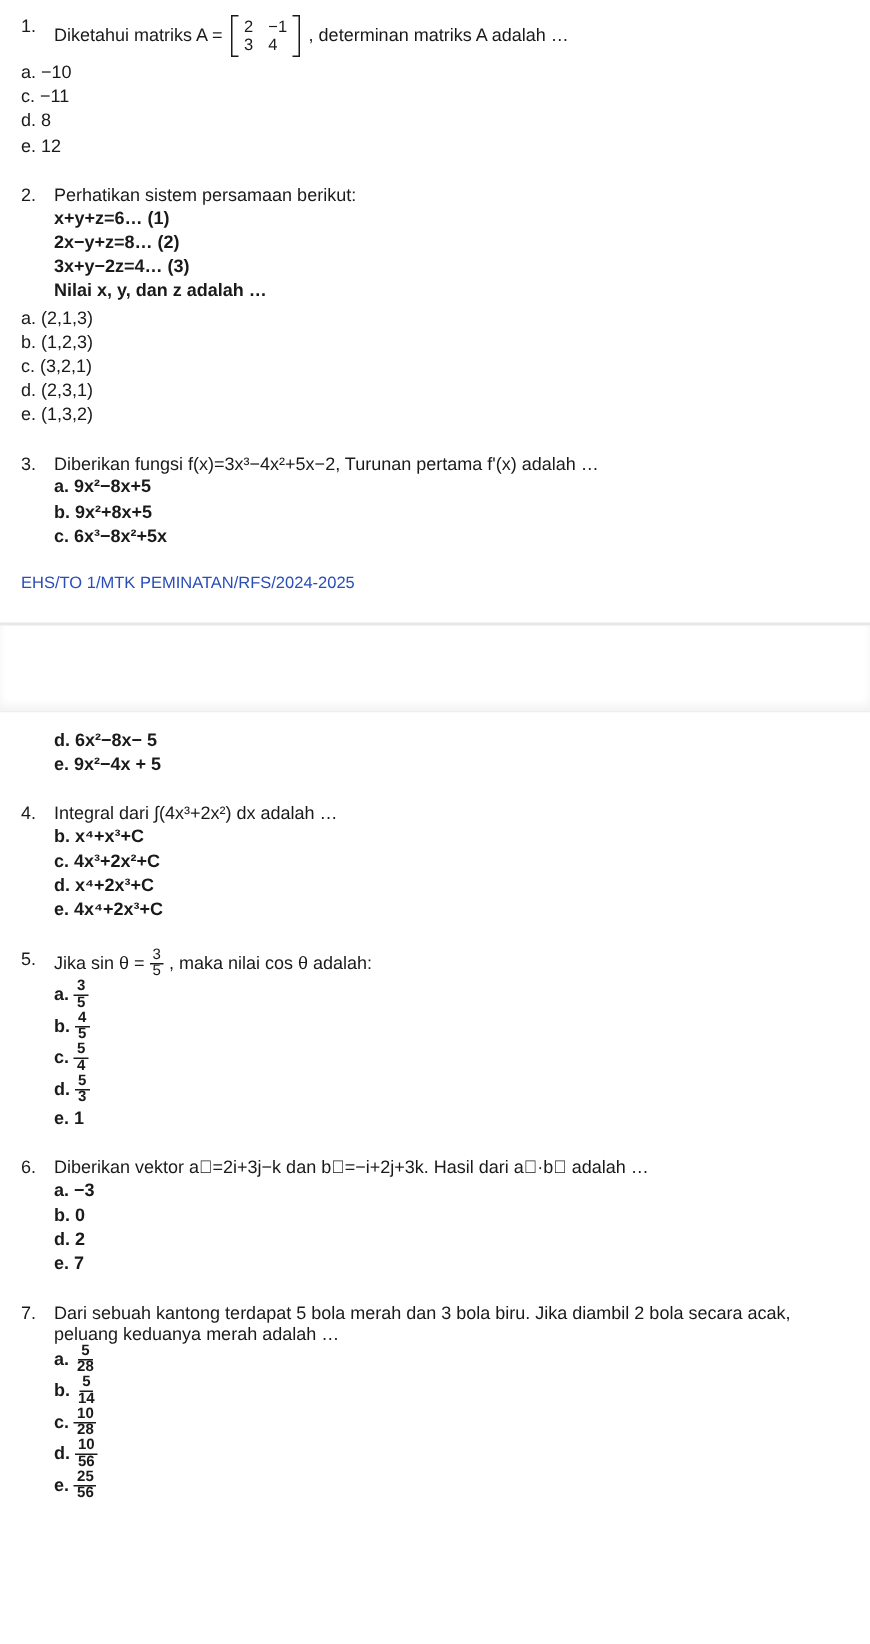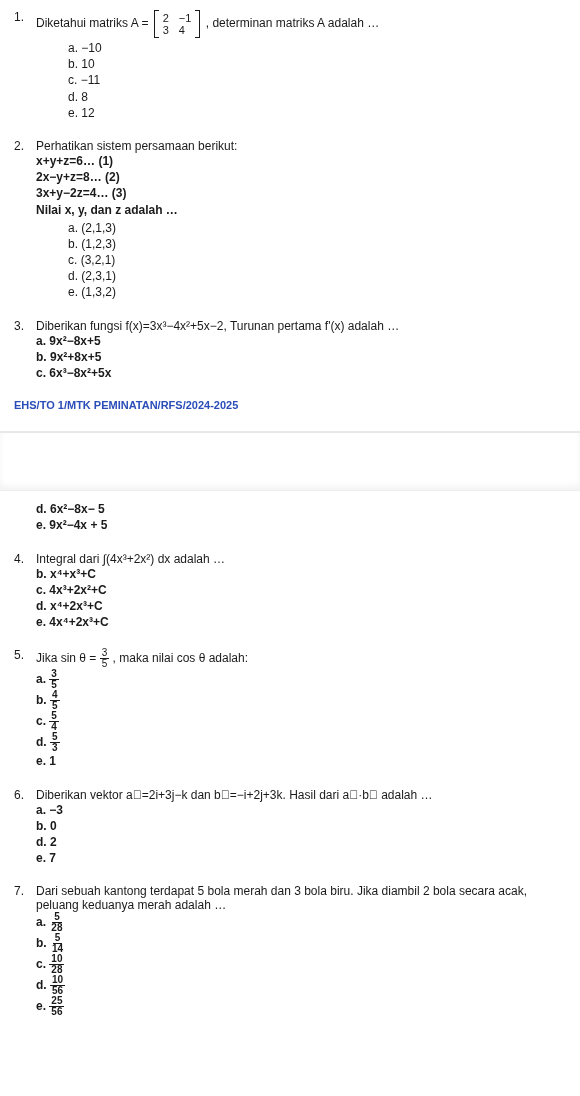--- a/index.html
+++ b/index.html
@@ -19,24 +19,24 @@
     background: #fff;
     border-top: 2px solid #e8e8e8;
     border-bottom: 1px solid #eee;
     box-shadow: 0 -4px 6px rgba(0,0,0,0.05) inset;
     margin: 0;
   }
   .q { margin-bottom: 18px; }
   .q-stem { display: flex; align-items: flex-start; }
   .q-num { width: 22px; flex-shrink:0; }
   .q-text { flex: 1; }
-  .opts { margin-left: 54px; margin-top: 2px; }
+  .opts { margin-top: 2px; }
   .opts .o { display:block; line-height:1.35; }
   .sub { margin-left: 22px; line-height:1.35;font-weight:bold; }
-  .footer-code { color:#2a4db8; font-weight:bold; font-size:11px; margin-top:10px; }
+  .footer-code { color:#2a4db8; font-weight:normal; font-size:11px; margin-top:10px; }
   .matrix {
     display:inline-flex; align-items:center; vertical-align:middle;
     margin: 0 2px;
   }
   .matrix .br {
     width:5px; height:28px; border:1.5px solid #1a1a1a; border-right:none;
   }
   .matrix .br.r { border:1.5px solid #1a1a1a; border-left:none; }
   .matrix .cells { display:flex; flex-direction:column; padding:0 4px; font-size:11px; line-height:1.1;}
   .matrix .row { display:flex; gap:10px; }
@@ -66,21 +66,20 @@
                 <span>4</span>
               </span>
           </span>
           <span class="br r"></span>
         </span>
         <span>, determinan matriks A adalah …</span>
       </span>
     </div>
     <div class="opts">
       <span class="o">a.   −10</span>
-      <span class="o">b.   10</span>
       <span class="o">c.   −11</span>
       <span class="o">d.   8</span>
       <span class="o">e.   12</span>
     </div>
   </div>
 
   <div class="q">
     <div class="q-stem">
       <span class="q-num">2.</span>
       <span class="q-text">Perhatikan sistem persamaan berikut:</span>

